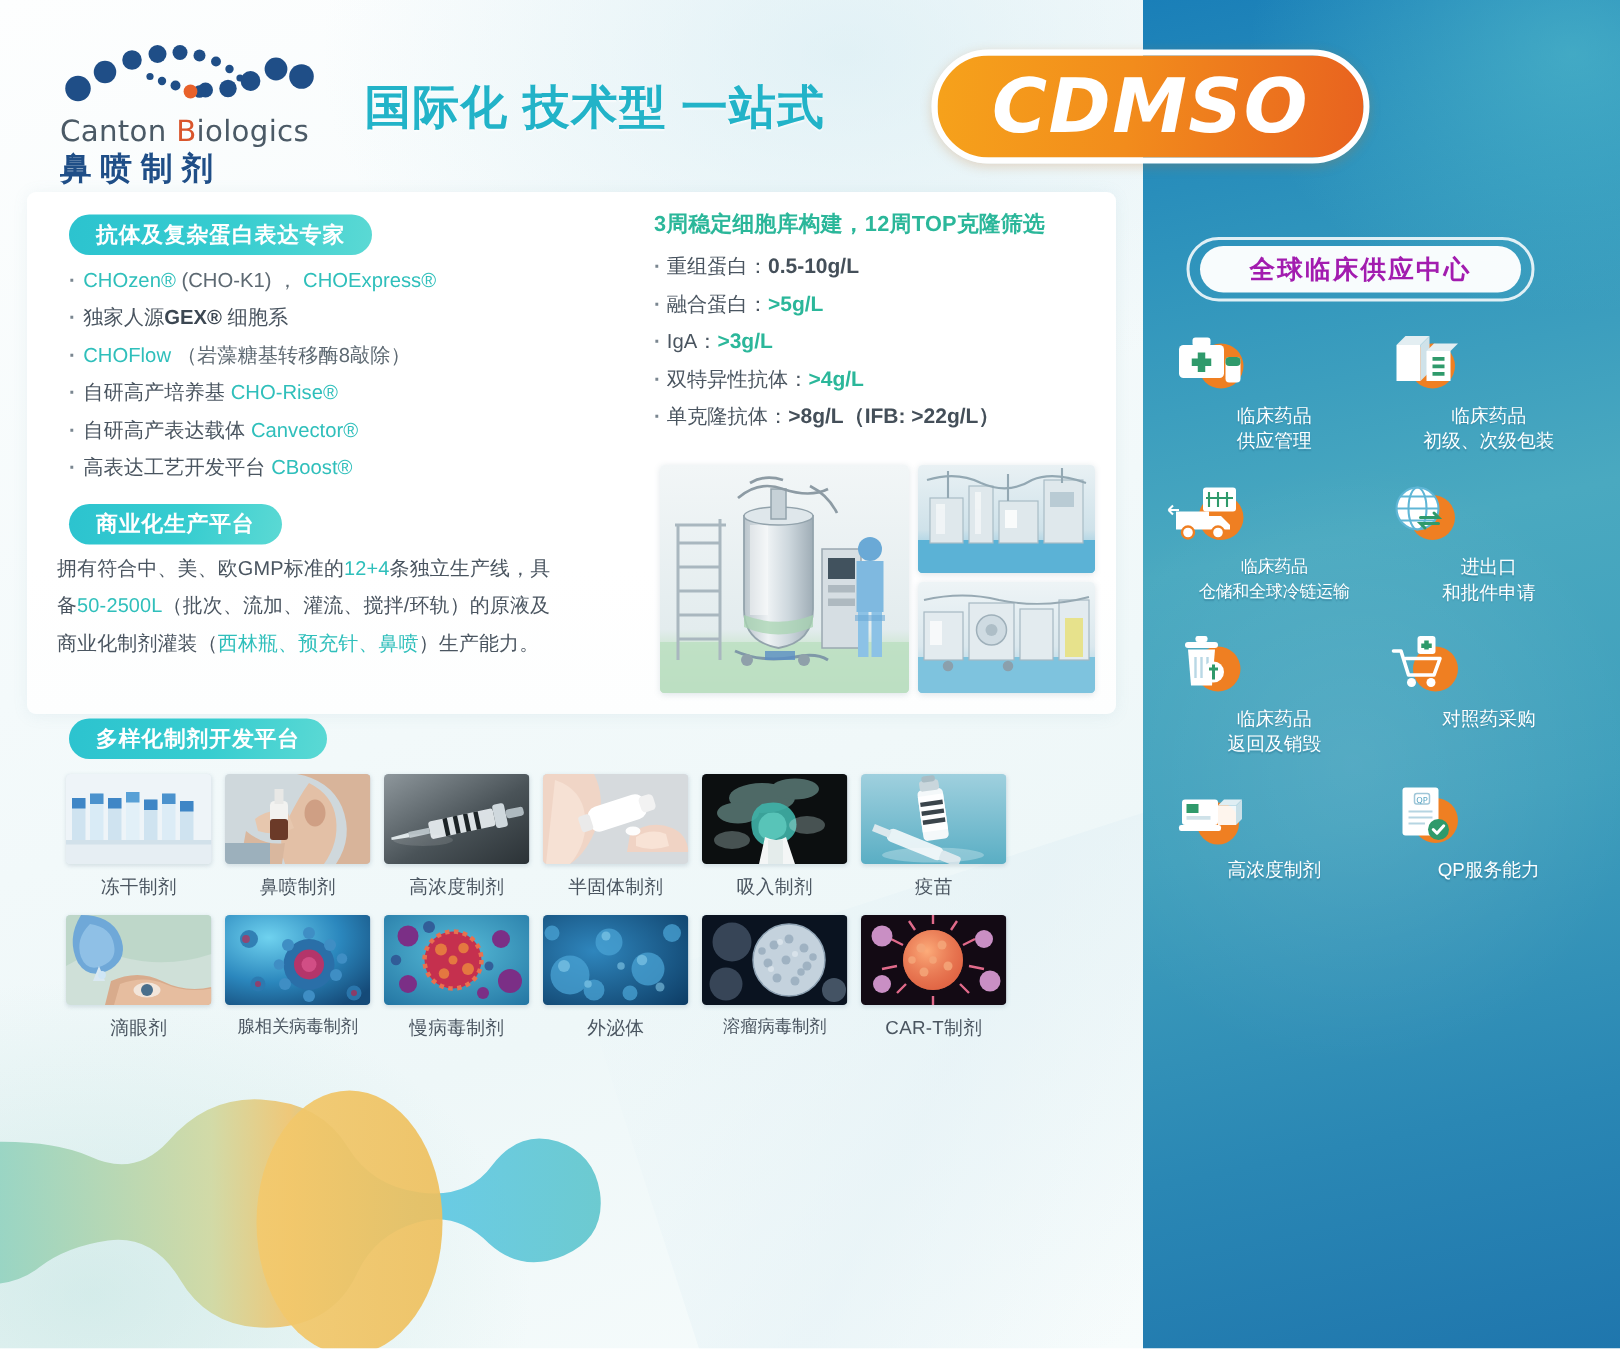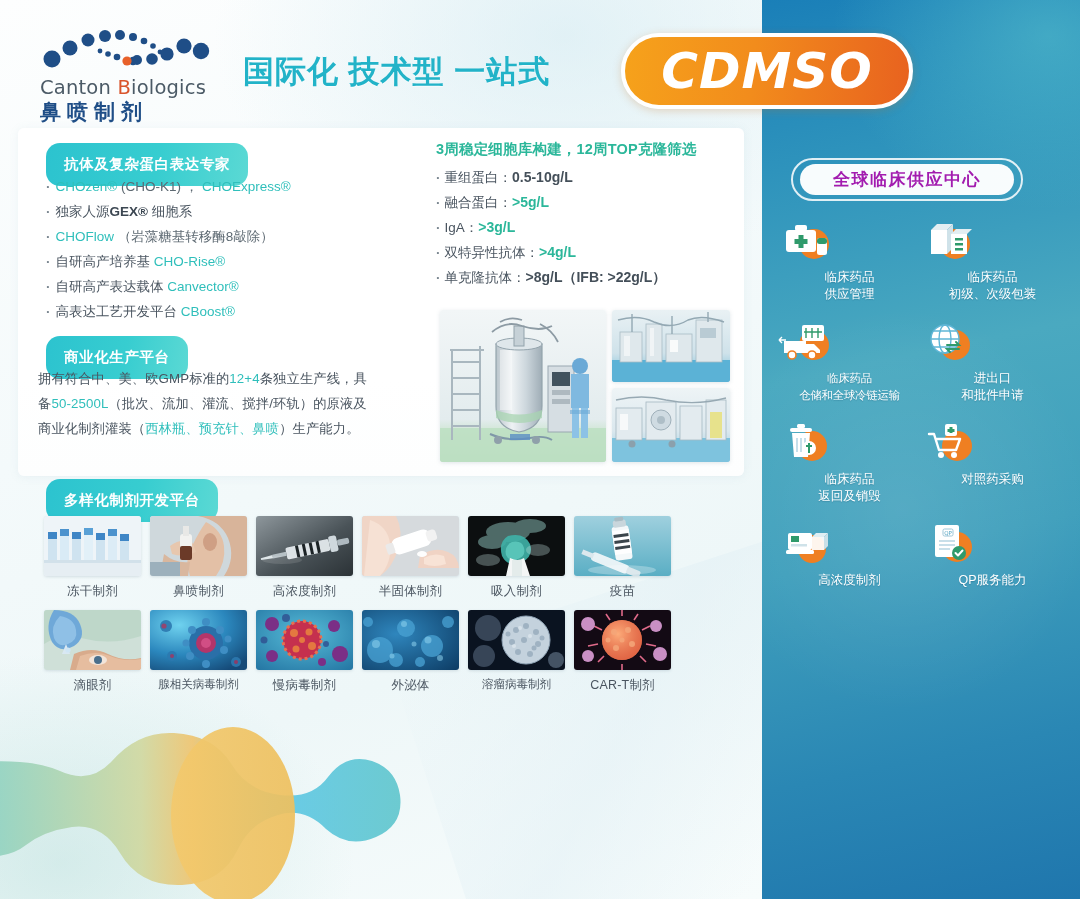--- a/index.html
+++ b/index.html
@@ -84,21 +84,21 @@
   }
   .cdmso-badge span {
     font-size: 50px; font-weight: 700; font-style: italic;
     color: #ffffff; letter-spacing: 1px;
     font-family: "DejaVu Sans", sans-serif;
   }
 
   
   .pill {
     display: inline-flex; align-items: center; justify-content: center;
-    height: 43px; padding: 0 18px;
+    height: 27px; padding: 0 18px;
     border-radius: 14px;
     background: linear-gradient(100deg, #2cc3cf 0%, #37cdd0 55%, #5bd9d4 100%);
     color: #ffffff; font-size: 14.5px; font-weight: 700; letter-spacing: .6px;
     white-space: nowrap;
   }
   .pill-abs { position: absolute; }
 
   
   .bullets-left {
     position: absolute; left: 46px; top: 176px; width: 360px;

